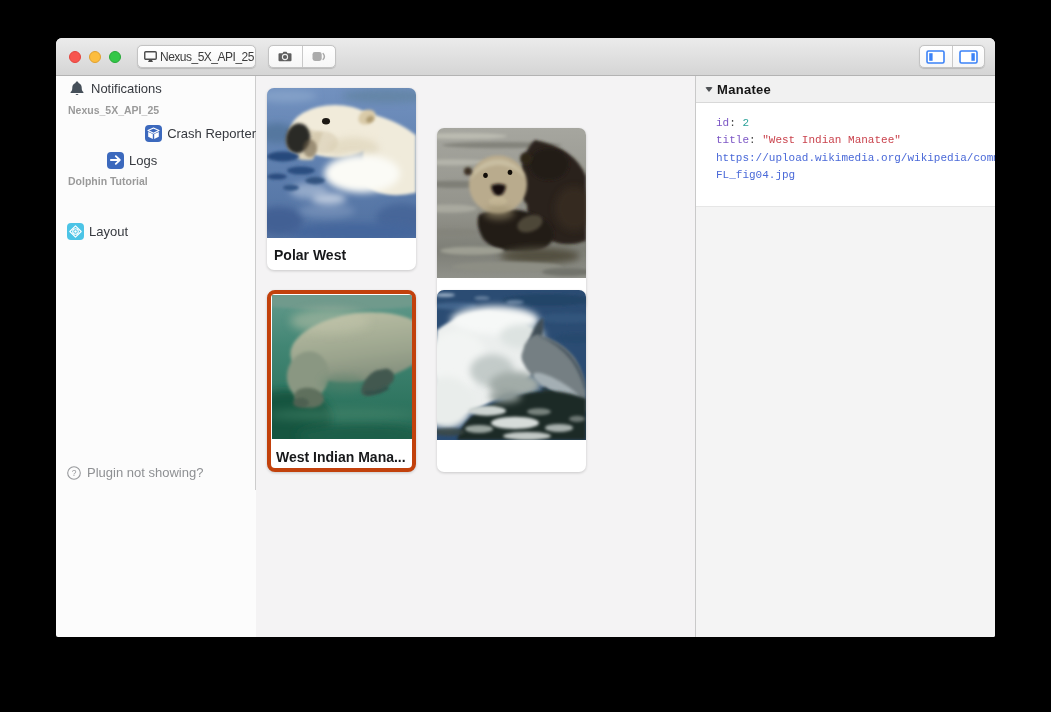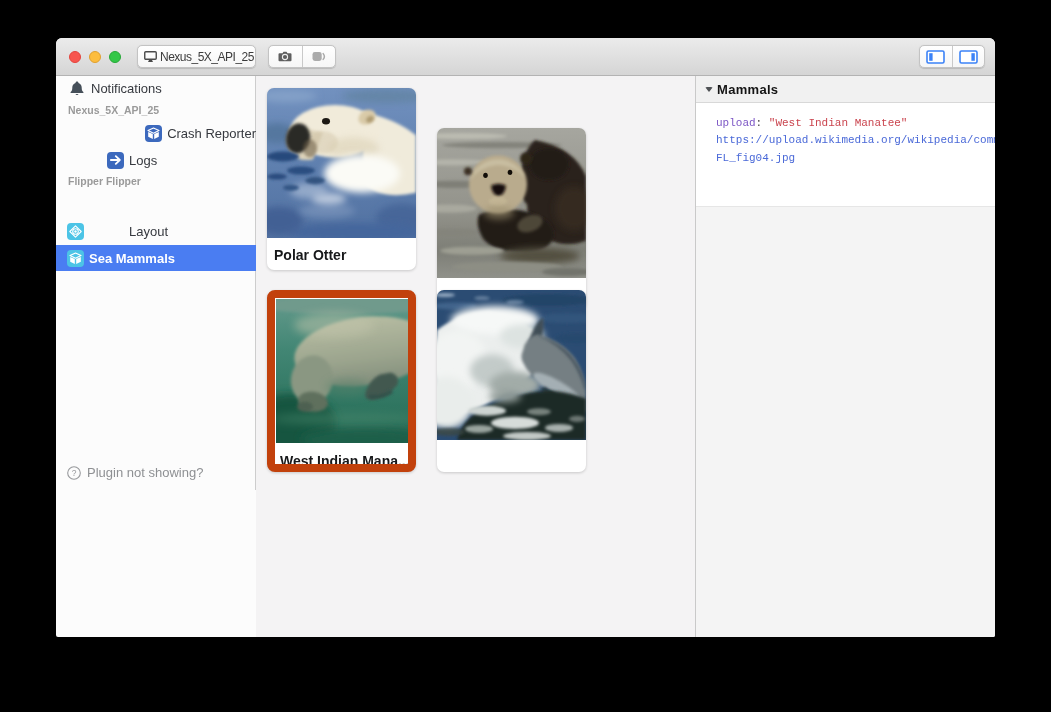--- a/index.html
+++ b/index.html
@@ -41,21 +41,21 @@
 .helprow .txt { margin-left:6px; font-size:13px; color:#8e9093;text-align:right; }
 
 .content { position:absolute; left:200px; top:38px; width:440px; height:561px;
   background:#f4f3f4; border-right:1px solid #c9c9c9; }
 .card { position:absolute; width:149px; height:182px; background:#fff; border-radius:7px;
   box-shadow:0 1px 3px rgba(0,0,0,.18); overflow:hidden; }
 .card .img { width:149px; height:150px; }
 .card .img svg { display:block; width:100%; height:100%; }
 .card .title { height:32px; display:flex; align-items:center; padding-left:7px; padding-top:2px;
   font-size:14px; font-weight:bold; color:#17181a; white-space:nowrap; }
-.card.sel { border:8px solid #c2410c; border-radius:8px; }
+.card.sel { border:4px solid #c2410c; border-radius:8px; }
 .card.sel .img { margin:1px; width:143px; height:144px; }
 .card.sel .title { height:32px; padding-left:5px; }
 
 .extras { position:absolute; left:640px; top:38px; width:299px; height:561px; background:#f4f4f4; }
 .ex-head { position:absolute; left:0; top:0; width:299px; height:27px; background:#f1f1f1;
   border-bottom:1px solid #d8d8d8; display:flex; align-items:center; }
 .ex-head .tri { margin-left:9px; width:0; height:0; border-left:4.5px solid transparent;
   border-right:4.5px solid transparent; border-top:5.5px solid #4f5255; border-radius:2px; }
 .ex-head .t { margin-left:4px; font-size:13px; font-weight:bold; letter-spacing:0.3px; color:#141414; }
 .ex-json { position:absolute; left:0; top:27px; width:299px; height:104px; background:#fff;
@@ -131,40 +131,30 @@
     </div>
     <div class="srow" style="top:71px; height:26px;padding-left:40px;">
       <div class="ic ic-dark">
         <svg width="11" height="10" viewBox="0 0 11 10">
           <path d="M0.8 5 H8" stroke="#fff" stroke-width="1.8" stroke-linecap="round"></path>
           <path d="M5.8 1.2 L9.8 5 L5.8 8.8" fill="none" stroke="#fff" stroke-width="1.8" stroke-linecap="round" stroke-linejoin="round"></path>
         </svg>
       </div>
       <span class="txt">Logs</span>
     </div>
-    <div class="slabel" style="top:99px;">Flipper Flipper</div>
-    <div class="srow" style="top:142px; height:26px;gap:40px;">
+    <div class="slabel" style="top:99px;">Dolphin Tutorial</div>
+    <div class="srow" style="top:142px; height:26px;">
       <div class="ic ic-cyan">
         <svg width="15" height="15" viewBox="0 0 15 15">
           <path d="M7.5 1.8 L13.2 7.5 L7.5 13.2 L1.8 7.5 Z" fill="none" stroke="#fff" stroke-width="1.1" stroke-linejoin="round"></path>
           <circle cx="7.5" cy="7.5" r="2.8" fill="none" stroke="#fff" stroke-width="1.1"></circle>
           <circle cx="7.5" cy="7.5" r="1.2" fill="#fff"></circle>
         </svg>
       </div>
       <span class="txt">Layout</span>
-    </div>
-    <div class="srow sel-row" style="top:169px; height:26px;">
-      <div class="ic ic-cyan">
-        <svg width="13" height="13" viewBox="0 0 13 13">
-          <path d="M6.5 1 L12 3.6 L6.5 6.2 L1 3.6 Z" fill="none" stroke="#fff" stroke-width="1.1" stroke-linejoin="round"></path>
-          <path d="M1.2 4.9 L5.8 7.1 L5.8 12 L1.2 9.8 Z" fill="#fff"></path>
-          <path d="M11.8 4.9 L7.2 7.1 L7.2 12 L11.8 9.8 Z" fill="#fff"></path>
-        </svg>
-      </div>
-      <span class="txt">Sea Mammals</span>
     </div>
     <div class="helprow">
       <svg style="margin-left:11px;" width="14" height="14" viewBox="0 0 14 14">
         <circle cx="7" cy="7" r="6.3" fill="none" stroke="#97999c" stroke-width="1.1"></circle>
         <text x="7" y="10.2" text-anchor="middle" font-size="8.5" fill="#97999c" font-family="Liberation Sans">?</text>
       </svg>
       <span class="txt">Plugin not showing?</span>
     </div>
   </div>
 
@@ -206,21 +196,21 @@
 <ellipse cx="95" cy="85" rx="38" ry="19" fill="#fbfbf6" filter="url(#pb4)"></ellipse>
 <ellipse cx="42" cy="102" rx="19" ry="8" fill="#93a9c9" filter="url(#pb4)"></ellipse>
 <ellipse cx="62" cy="110" rx="17" ry="6" fill="#b9c7dc" filter="url(#pb4)"></ellipse>
 <ellipse cx="16" cy="68" rx="16" ry="5" fill="#27497b" filter="url(#pb2)"></ellipse>
 <ellipse cx="34" cy="82" rx="14" ry="4" fill="#2c4e80" filter="url(#pb2)"></ellipse>
 <ellipse cx="10" cy="88" rx="10" ry="3" fill="#2a4c7e" filter="url(#pb2)"></ellipse>
 <ellipse cx="48" cy="92" rx="10" ry="3.5" fill="#30527f" filter="url(#pb2)"></ellipse>
 <ellipse cx="24" cy="99" rx="8" ry="3" fill="#335584" filter="url(#pb2)"></ellipse>
 </svg>
         </div>
-      <div class="title">Polar Otter</div>
+      <div class="title">Polar West</div>
     </div>
     <div class="card" style="left:181px; top:12px;margin-top:40px;">
       <div class="img">
           <svg viewBox="0 0 149 149" preserveAspectRatio="none">
 <defs>
 <linearGradient id="otw" x1="0" y1="0" x2="0" y2="1">
 <stop offset="0" stop-color="#a6a69f"></stop>
                 <stop offset="0.55" stop-color="#93938b"></stop>
                 <stop offset="0.82" stop-color="#7d7e76"></stop>
                 <stop offset="1" stop-color="#90918a"></stop>
@@ -342,21 +332,22 @@
 <ellipse cx="140" cy="128" rx="8" ry="3" fill="#6c7672" filter="url(#dp2)"></ellipse>
 <ellipse cx="12" cy="141" rx="16" ry="4" fill="#39453f" opacity="0.8" filter="url(#dp2)"></ellipse>
 </svg>
         </div>
     </div>
   </div>
 
   <div class="extras">
     <div class="ex-head">
         <div class="tri"></div>
-        <div class="t">Mammals</div>
+        <div class="t">Manatee</div>
       </div>
     <div class="ex-json">
-      <div><span class="k">upload</span><span class="pn">: </span><span class="str">"West Indian Manatee"</span></div>
+      <div><span class="k">id</span><span class="pn">: </span><span class="num">2</span></div>
+      <div><span class="k">title</span><span class="pn">: </span><span class="str">"West Indian Manatee"</span></div>
       <div><span class="lnk">https://upload.wikimedia.org/wikipedia/commons/thumb/3/37/FL_fig04.jpg</span></div>
       <div><span class="lnk">FL_fig04.jpg</span></div>
     </div>
   </div>
 </div>
 
 </body></html>

